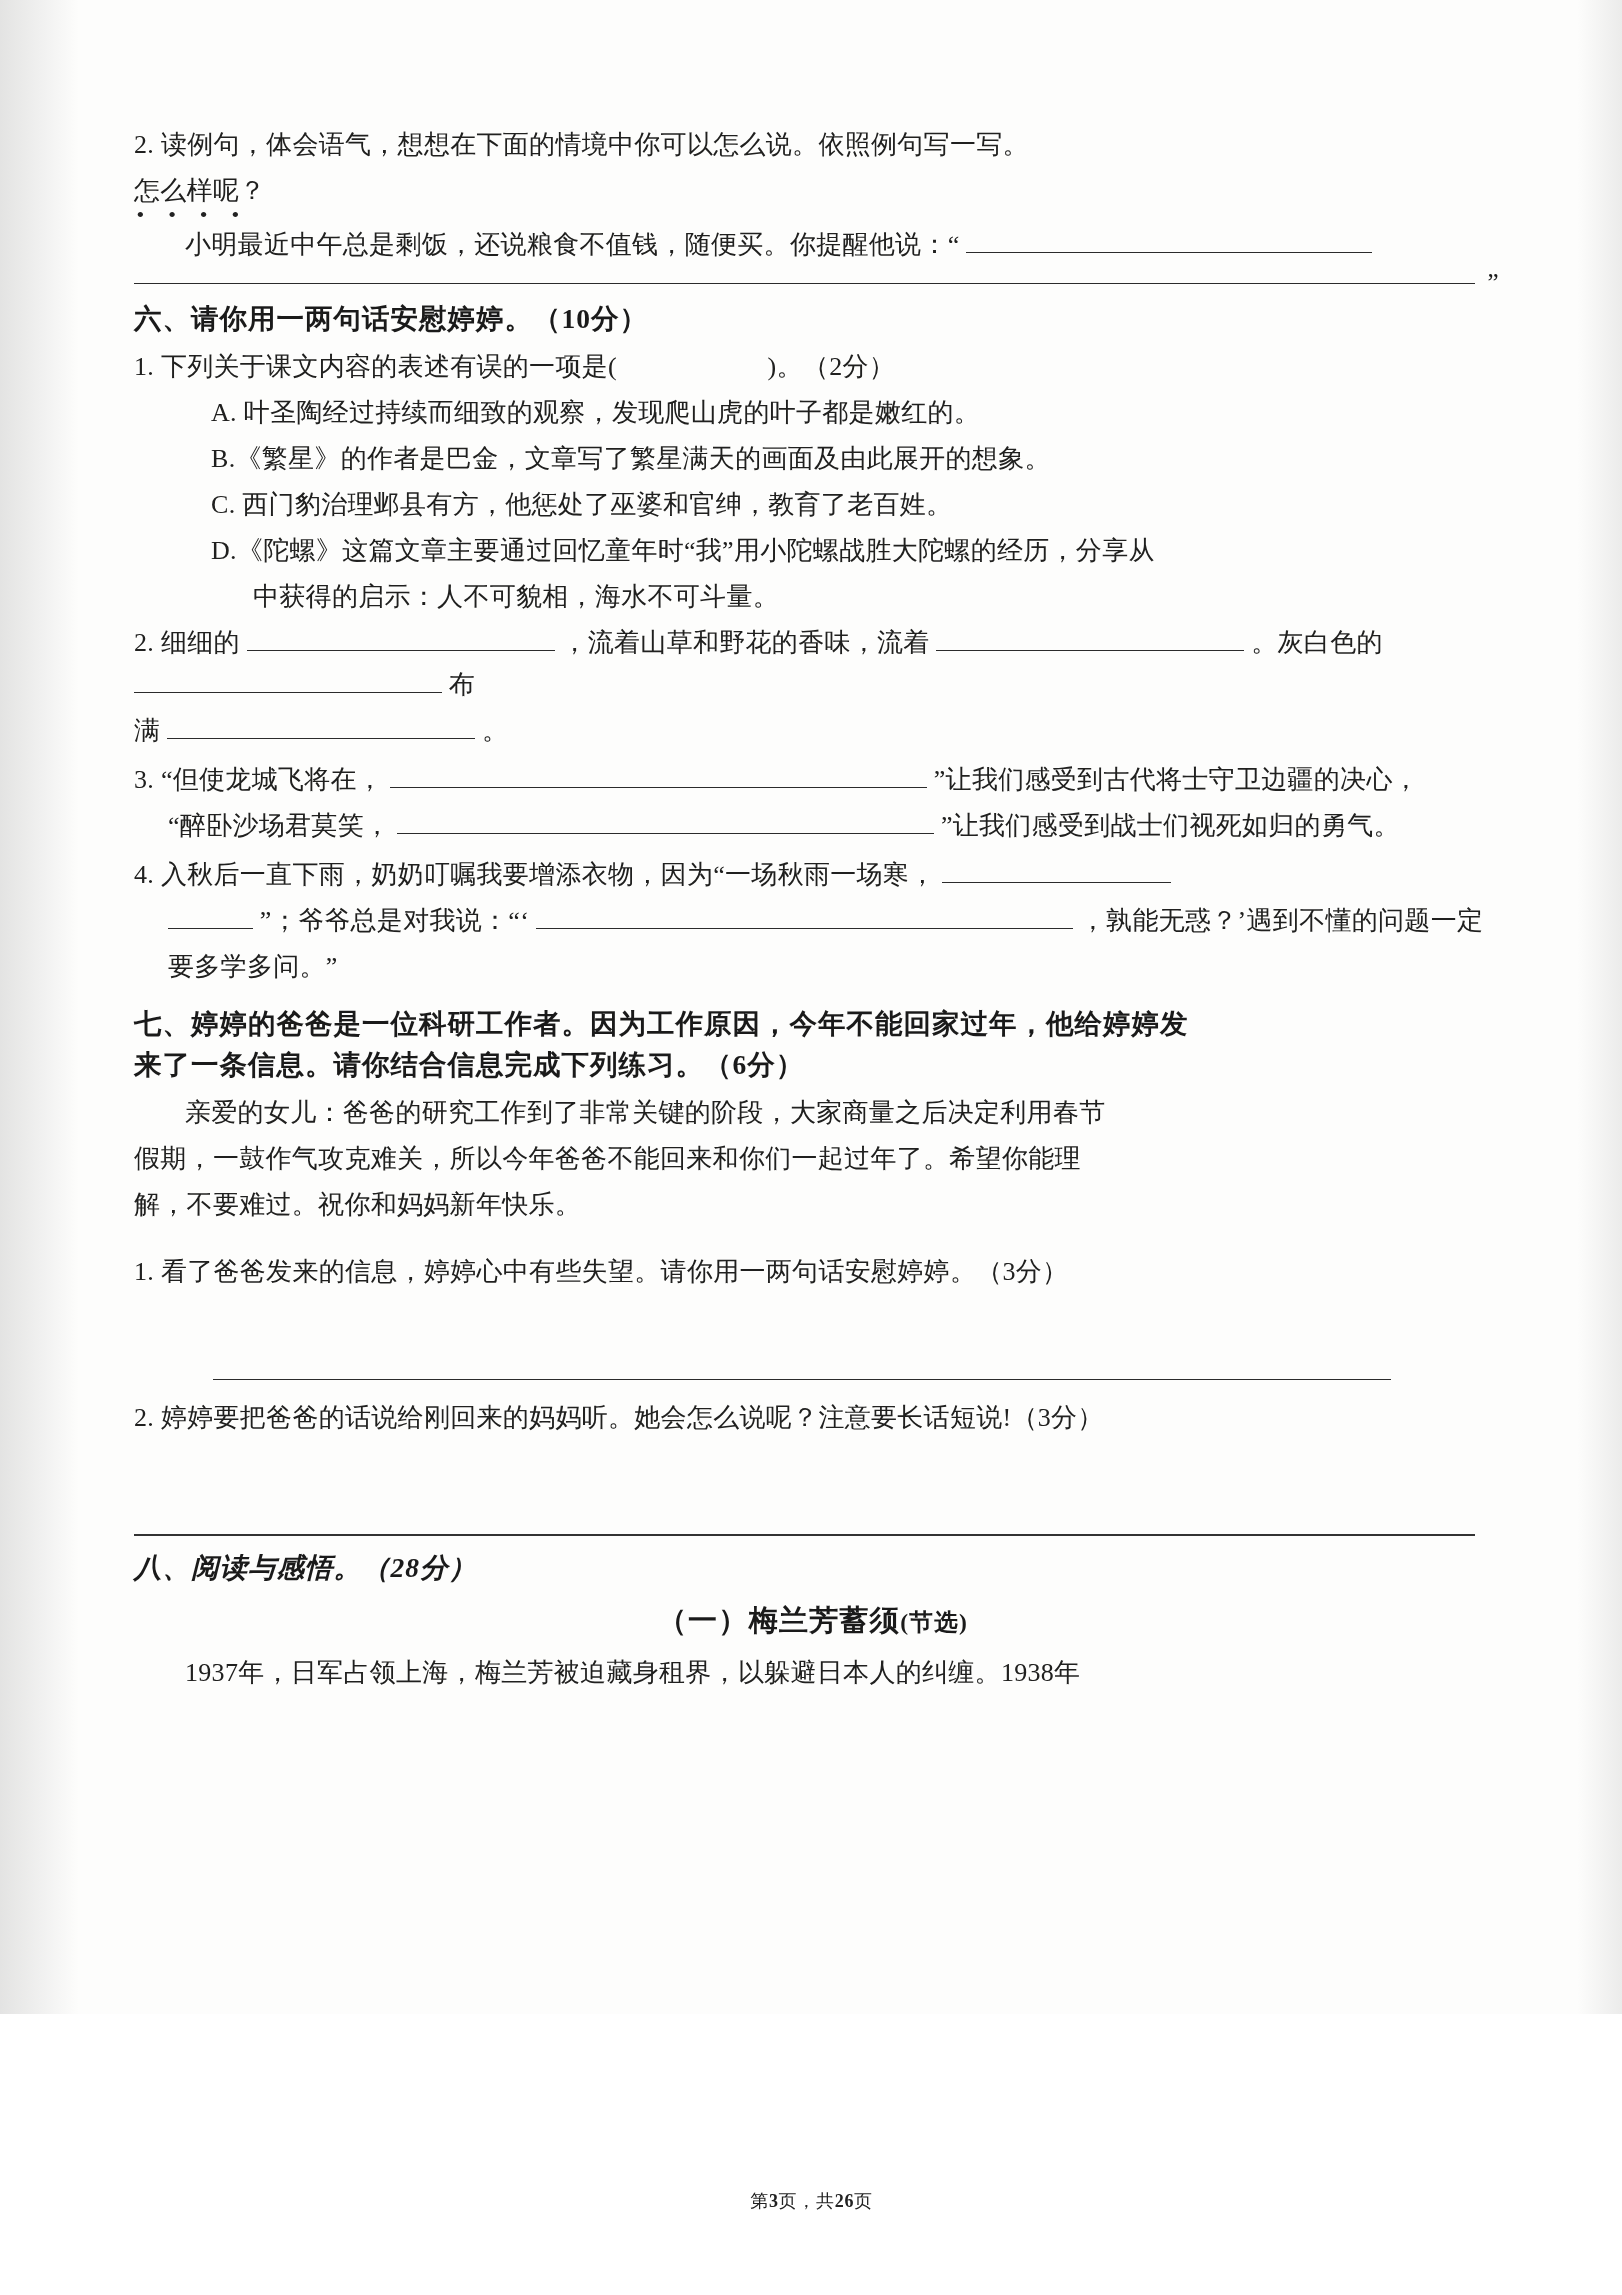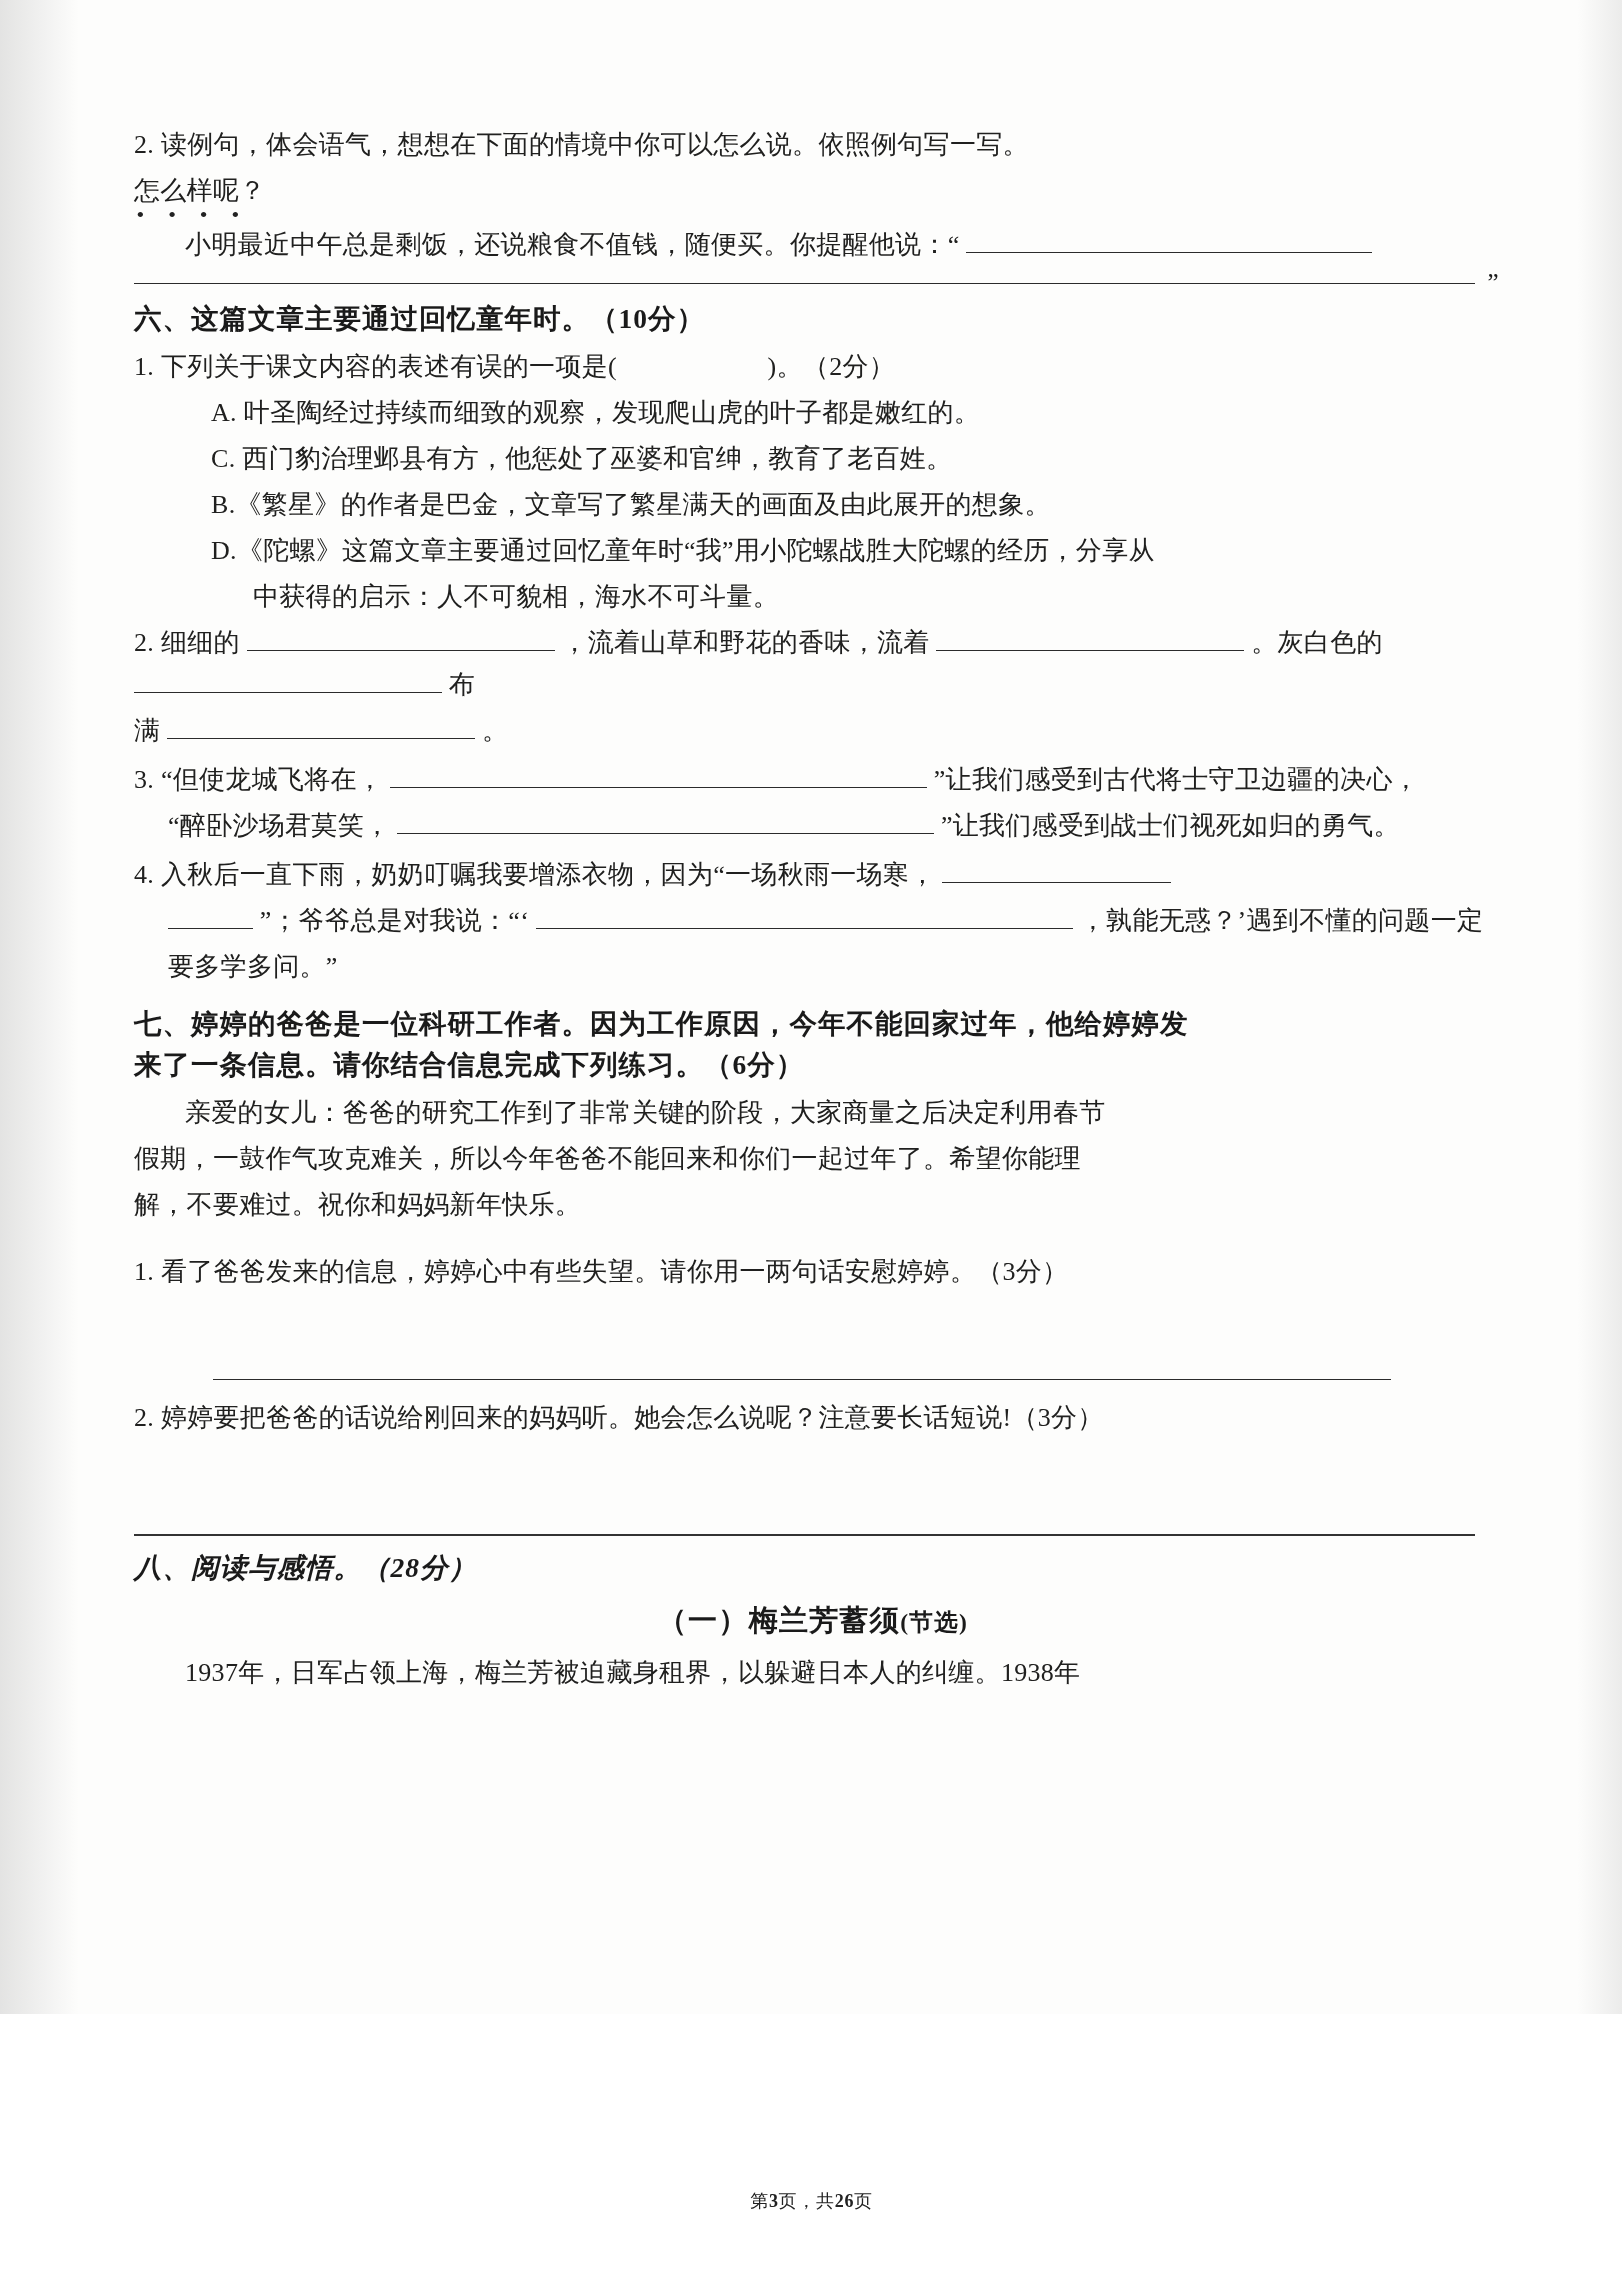--- a/index.html
+++ b/index.html
@@ -142,31 +142,31 @@
 
     <div class="q-line indent2" style="margin-top:5.2px;">
       <span>小明最近中午总是剩饭，还说粮食不值钱，随便买。你提醒他说：“</span>
       <span class="blank-line blk-320"></span>
     </div>
     <div style="position:relative;">
       <div class="rule full"></div>
       <span style="position:absolute; right:-6.5px; top:-14.4px; font-size:25px;">”</span>
     </div>
 
-    <div class="section-head">六、这篇文章主要通过回忆童年时。（10分）</div>
+    <div class="section-head">六、请你用一两句话安慰婷婷。（10分）</div>
 
     <div class="q-line">
       <span>1. 下列关于课文内容的表述有误的一项是(</span>
       <span class="blank-line" style="width:137px; border-bottom:none;"></span>
       <span>)。（2分）</span>
     </div>
 
     <div class="q-line indent3">A. 叶圣陶经过持续而细致的观察，发现爬山虎的叶子都是嫩红的。</div>
+    <div class="q-line indent3">B.《繁星》的作者是巴金，文章写了繁星满天的画面及由此展开的想象。</div>
     <div class="q-line indent3">C. 西门豹治理邺县有方，他惩处了巫婆和官绅，教育了老百姓。</div>
-    <div class="q-line indent3">B.《繁星》的作者是巴金，文章写了繁星满天的画面及由此展开的想象。</div>
     <div class="q-line indent3">D.《陀螺》这篇文章主要通过回忆童年时“我”用小陀螺战胜大陀螺的经历，分享从</div>
     <div class="q-line" style="padding-left:119px;">中获得的启示：人不可貌相，海水不可斗量。</div>
 
     <div class="q-line" style="margin-top:3px;">
       <span>2. 细细的</span>
       <span class="blank-line blk-240"></span>
       <span>，流着山草和野花的香味，流着</span>
       <span class="blank-line blk-240"></span>
       <span>。灰白色的</span>
       <span class="blank-line blk-240"></span>

